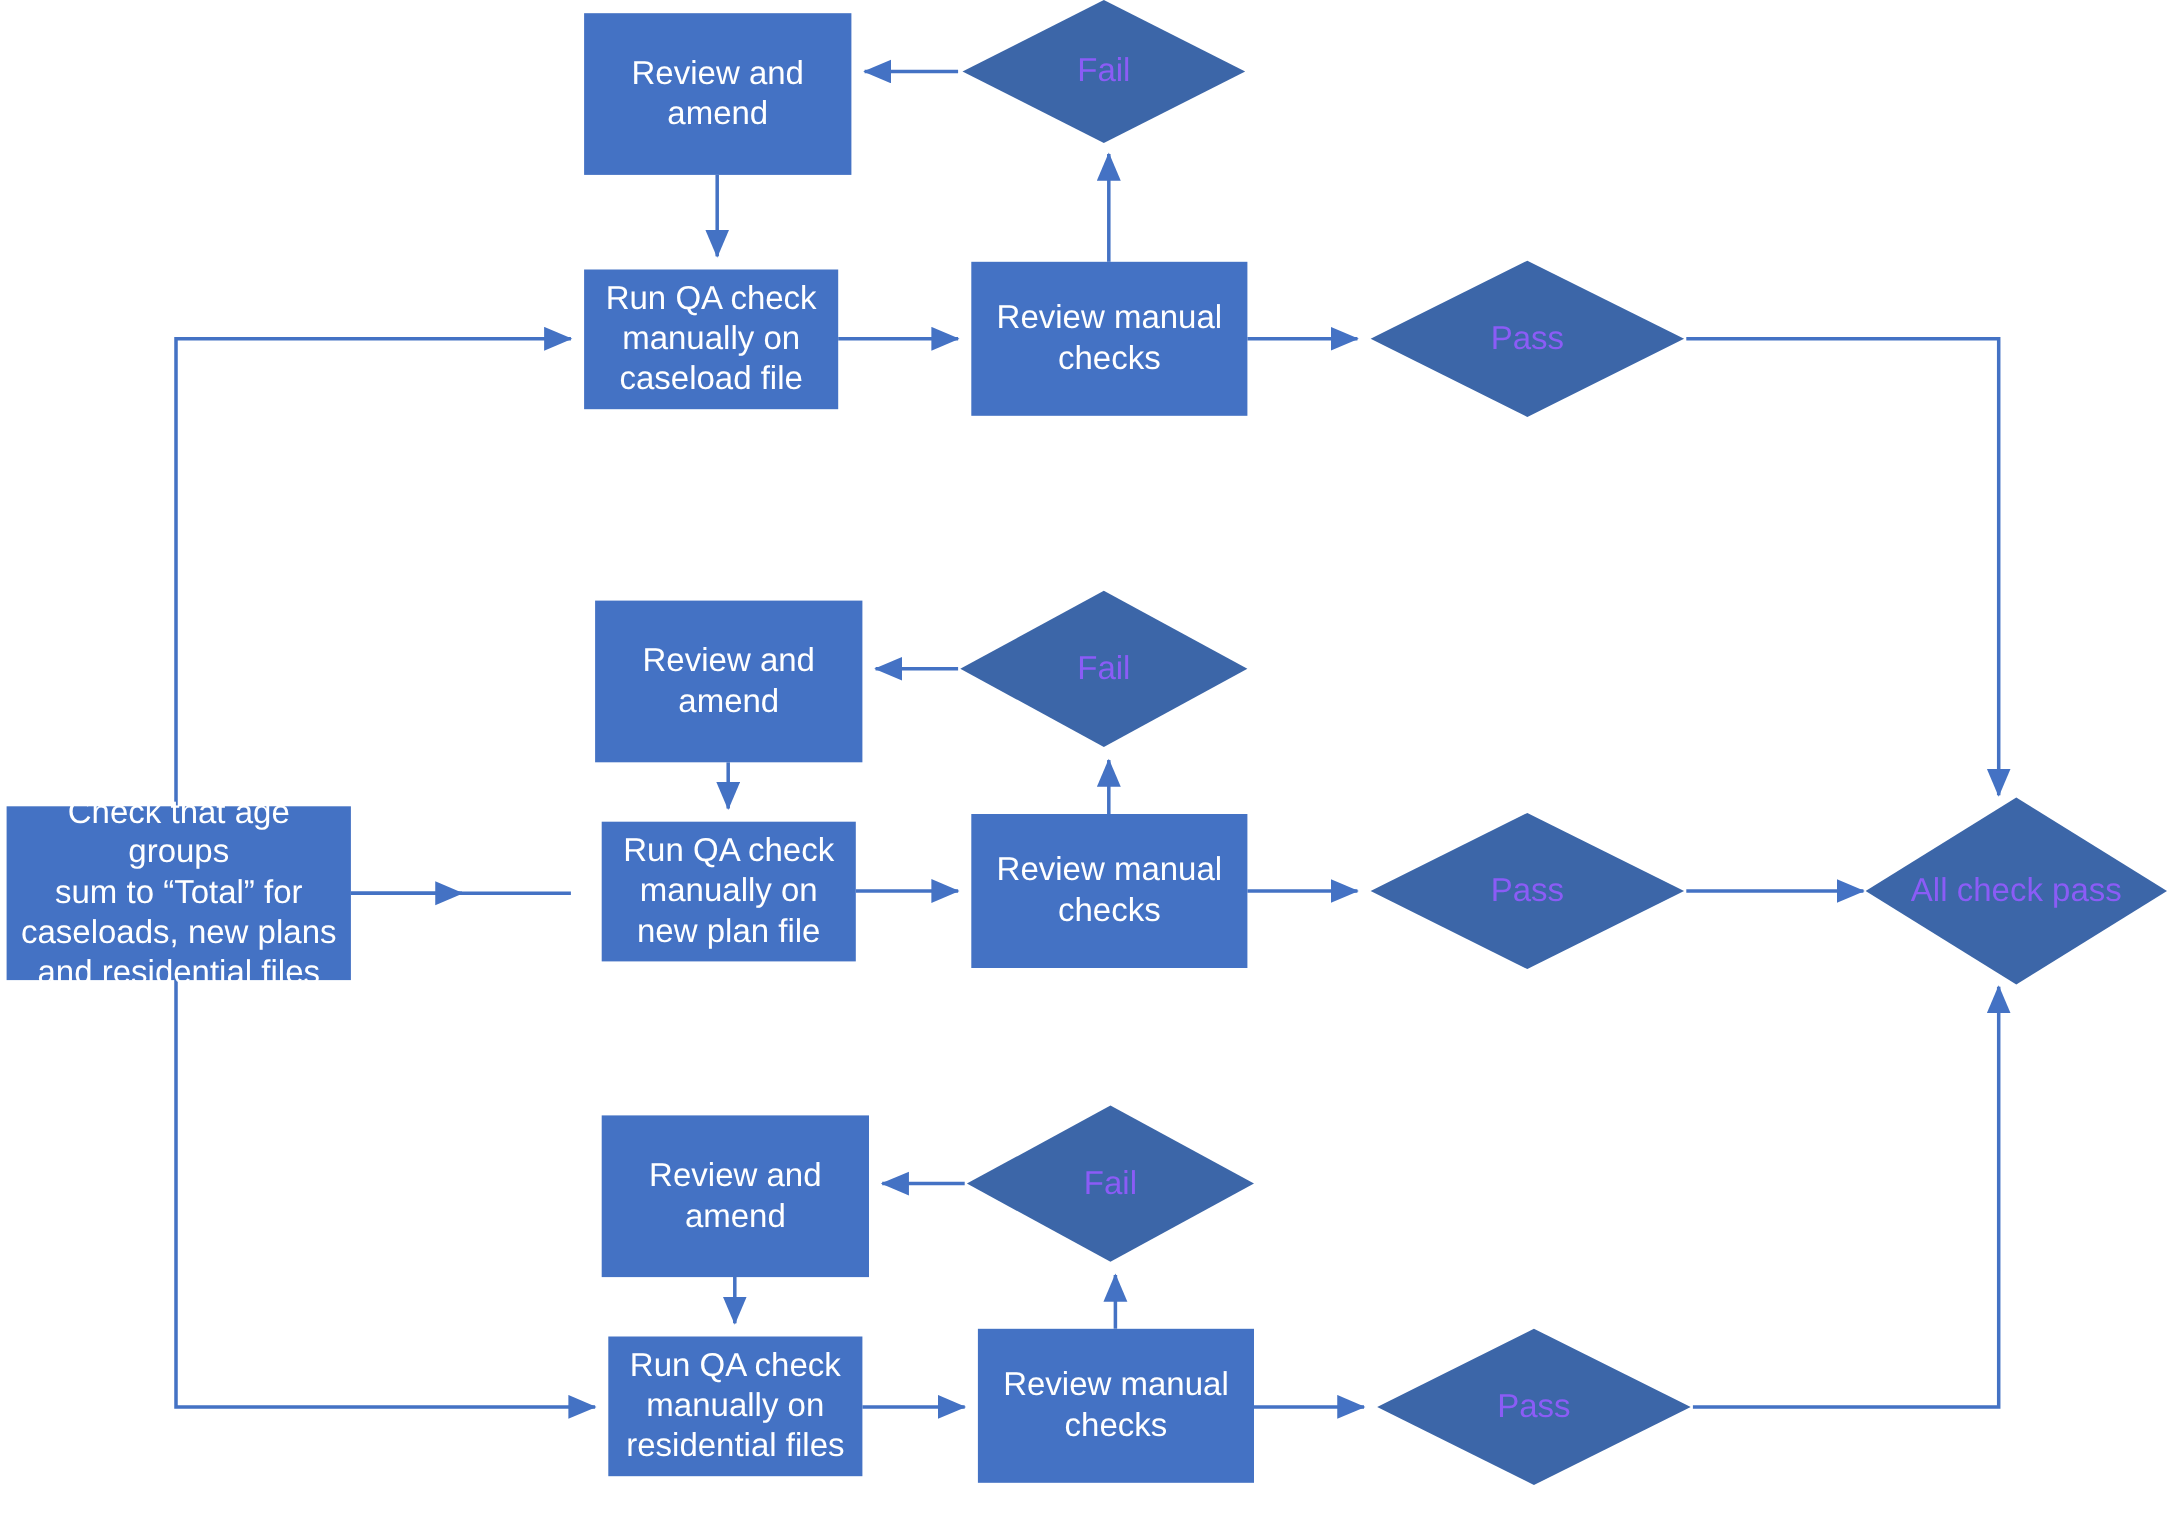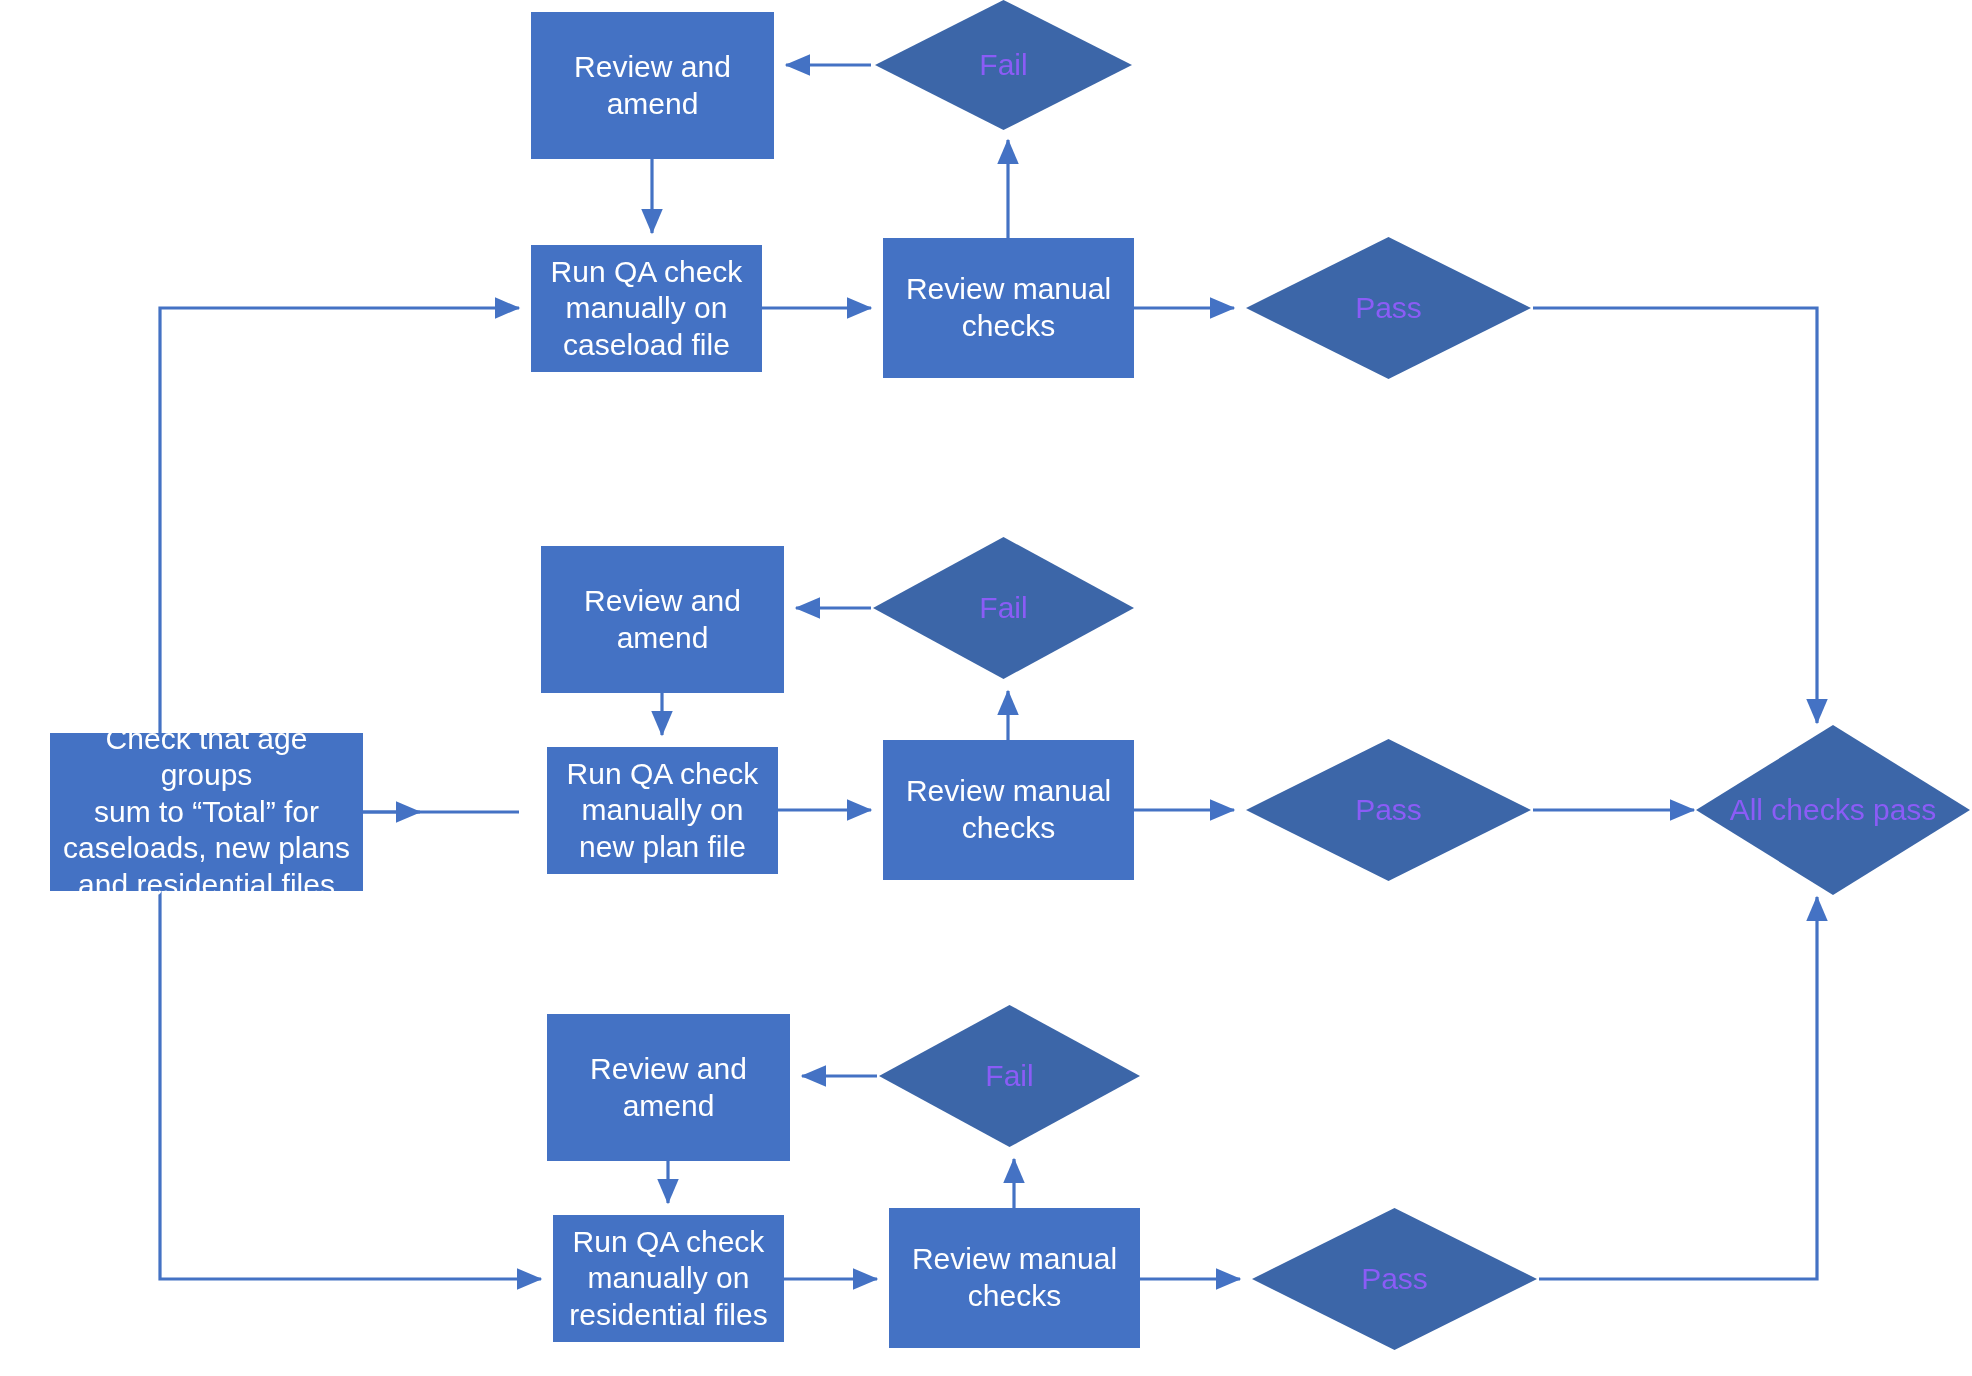--- a/index.html
+++ b/index.html
@@ -102,21 +102,21 @@
       <path d="M877,1076 L802,1076"></path>
       <path d="M668,1161 L668,1203"></path>
       <path d="M1140,1279 L1240,1279"></path>
       <path d="M1539,1279 L1817,1279 L1817,897"></path>
     </g>
     <g stroke="#4472C4" stroke-width="3.2" fill="none">
       <path d="M319,812 L519,812"></path>
     </g>
   </svg>
 
-  <div class="node rect" style="left:6px; top:733px; width:313px; height:158px;margin-left:44px;">
+  <div class="node rect" style="left:6px; top:733px; width:313px; height:158px;">
     <span class="nlabel">Check that age groups
 sum to “Total” for
 caseloads, new plans
 and residential files</span>
   </div>
 
   <div class="node rect" style="left:531px; top:12px; width:243px; height:147px;">
     <span class="nlabel">Review and
 amend</span>
   </div>
@@ -203,16 +203,16 @@
     <svg class="dshape" viewBox="0 0 289 146" preserveAspectRatio="none">
       <polygon points="144.5,2 287,73 144.5,144 2,73" fill="#3C66A8"></polygon>
     </svg>
     <span class="dlabel">Pass</span>
   </div>
 
   <div class="node diamond" style="left:1694px; top:723px; width:278px; height:174px;">
     <svg class="dshape" viewBox="0 0 278 174" preserveAspectRatio="none">
       <polygon points="139,2 276,87 139,172 2,87" fill="#3C66A8"></polygon>
     </svg>
-    <span class="dlabel">All checks pass</span>
+    <span class="dlabel">All check pass</span>
   </div>
 
 </div>
 
 </body></html>

